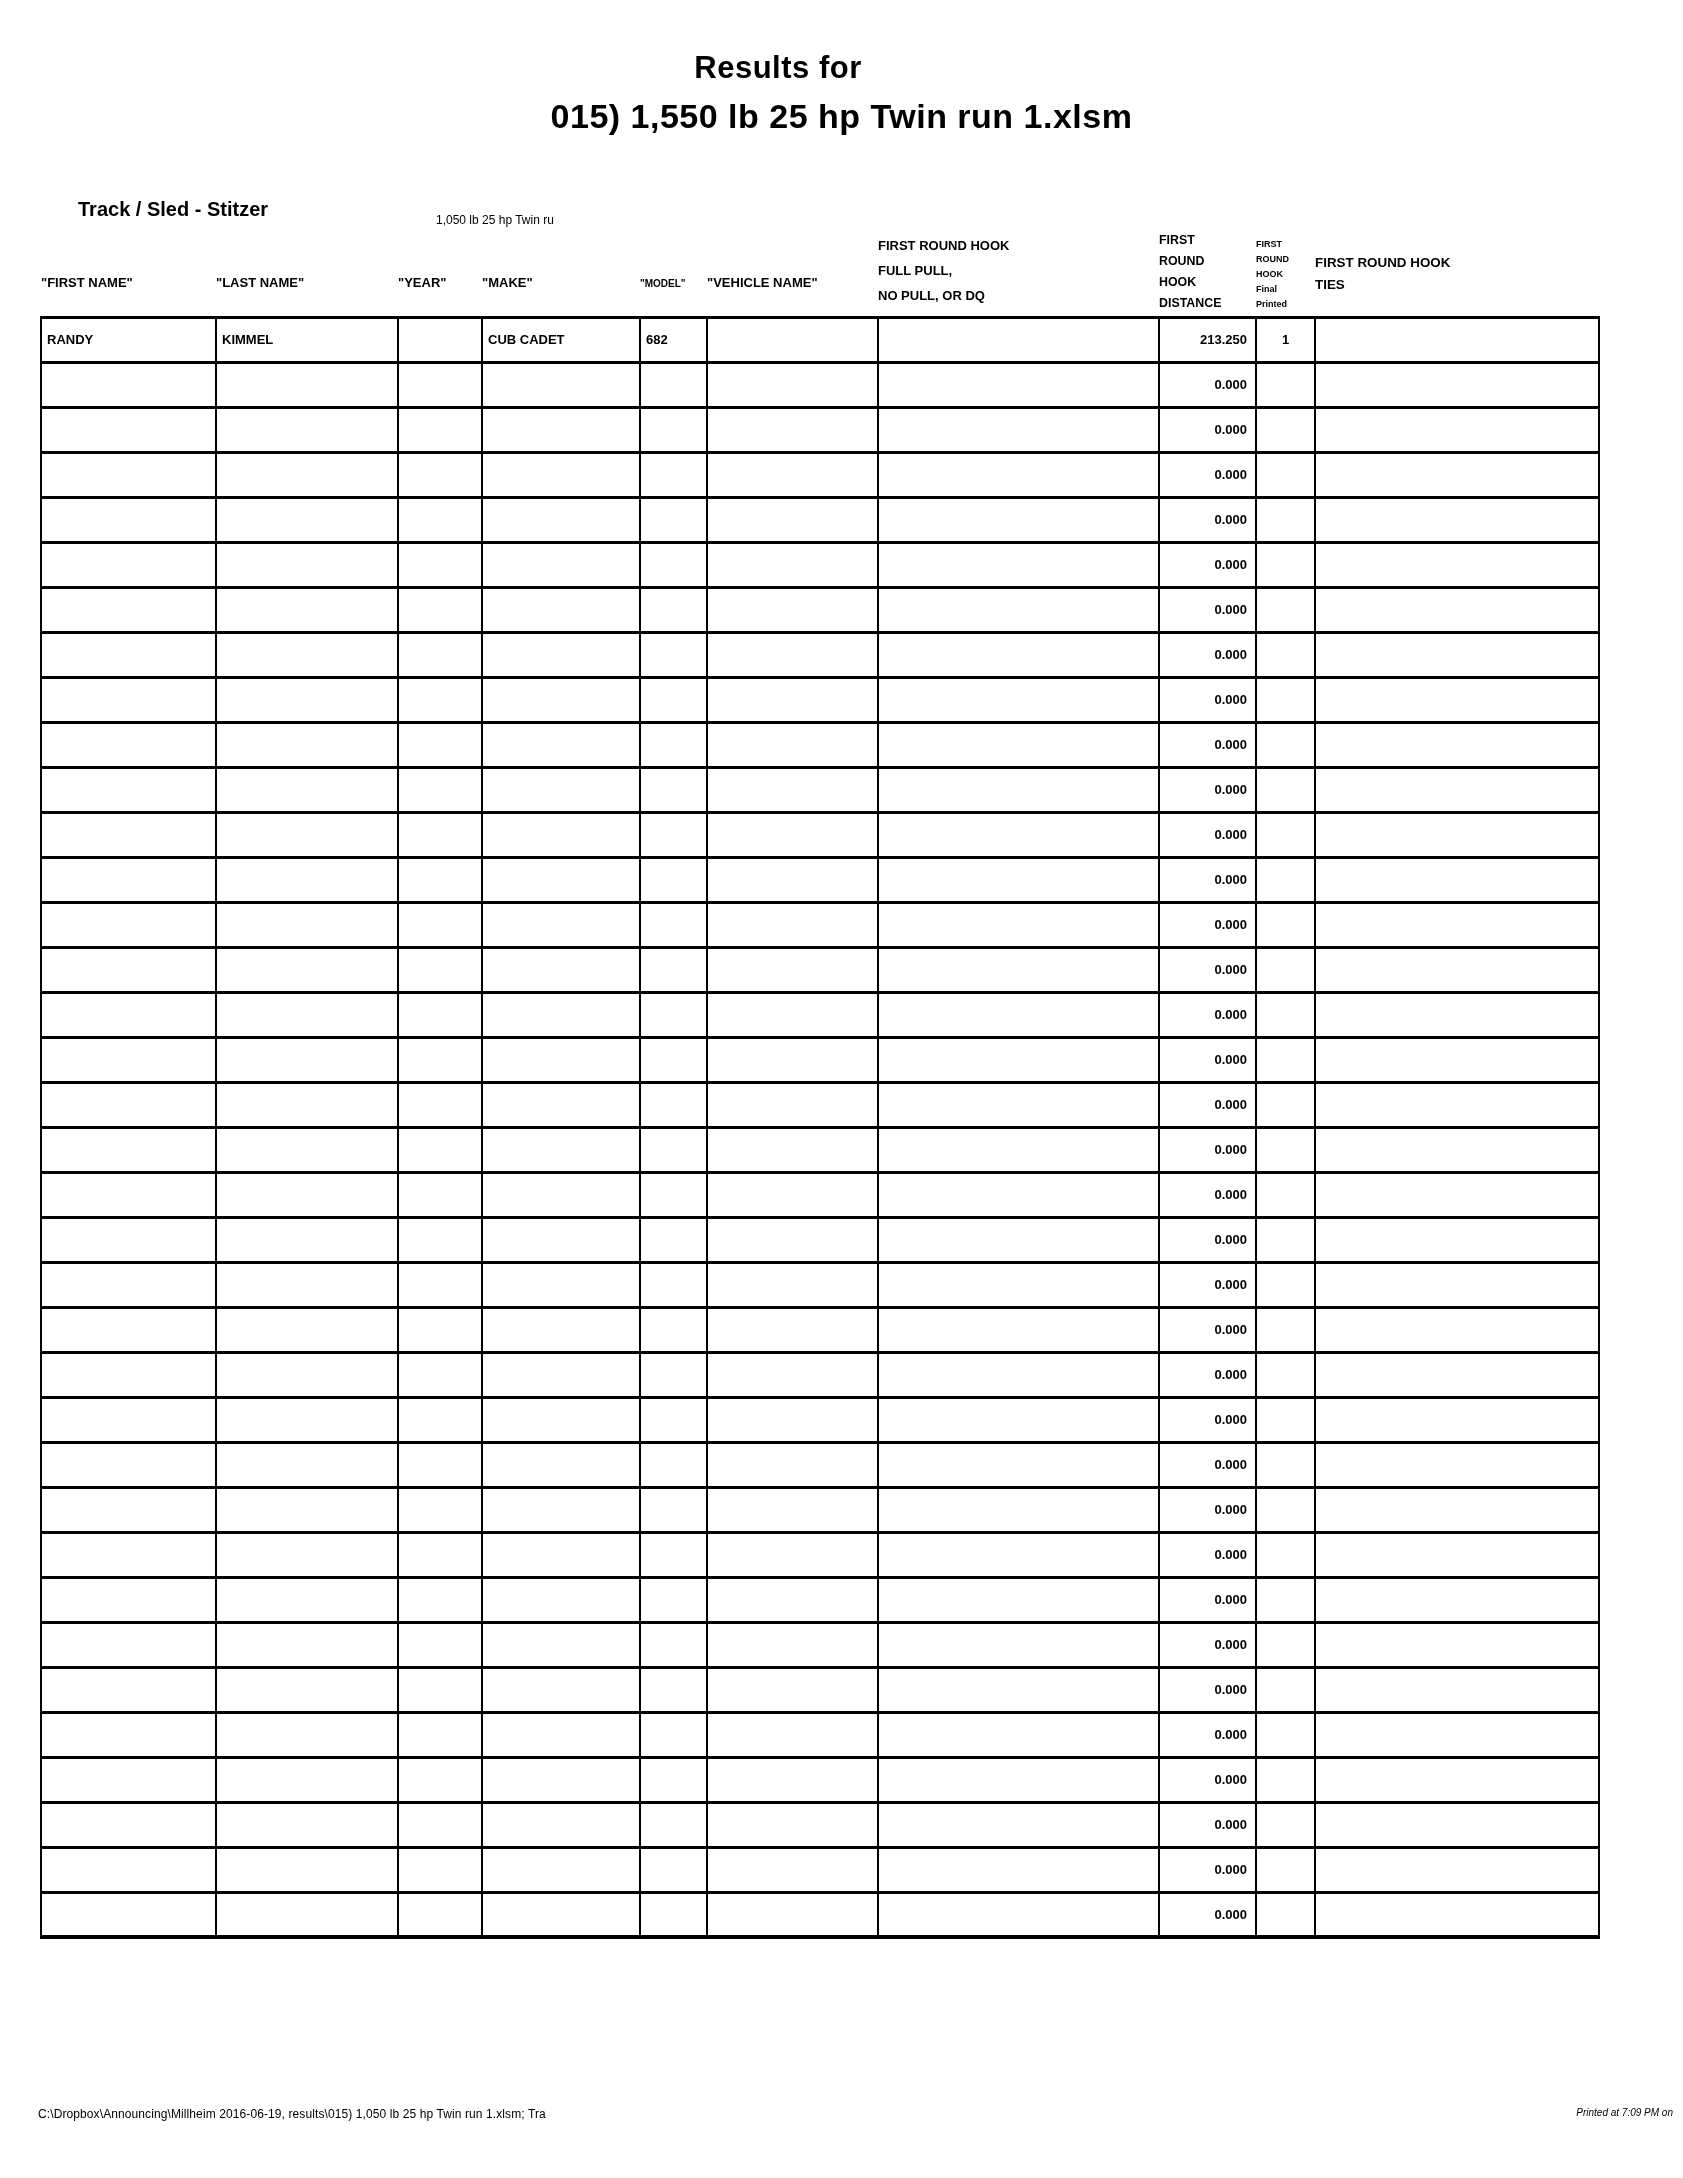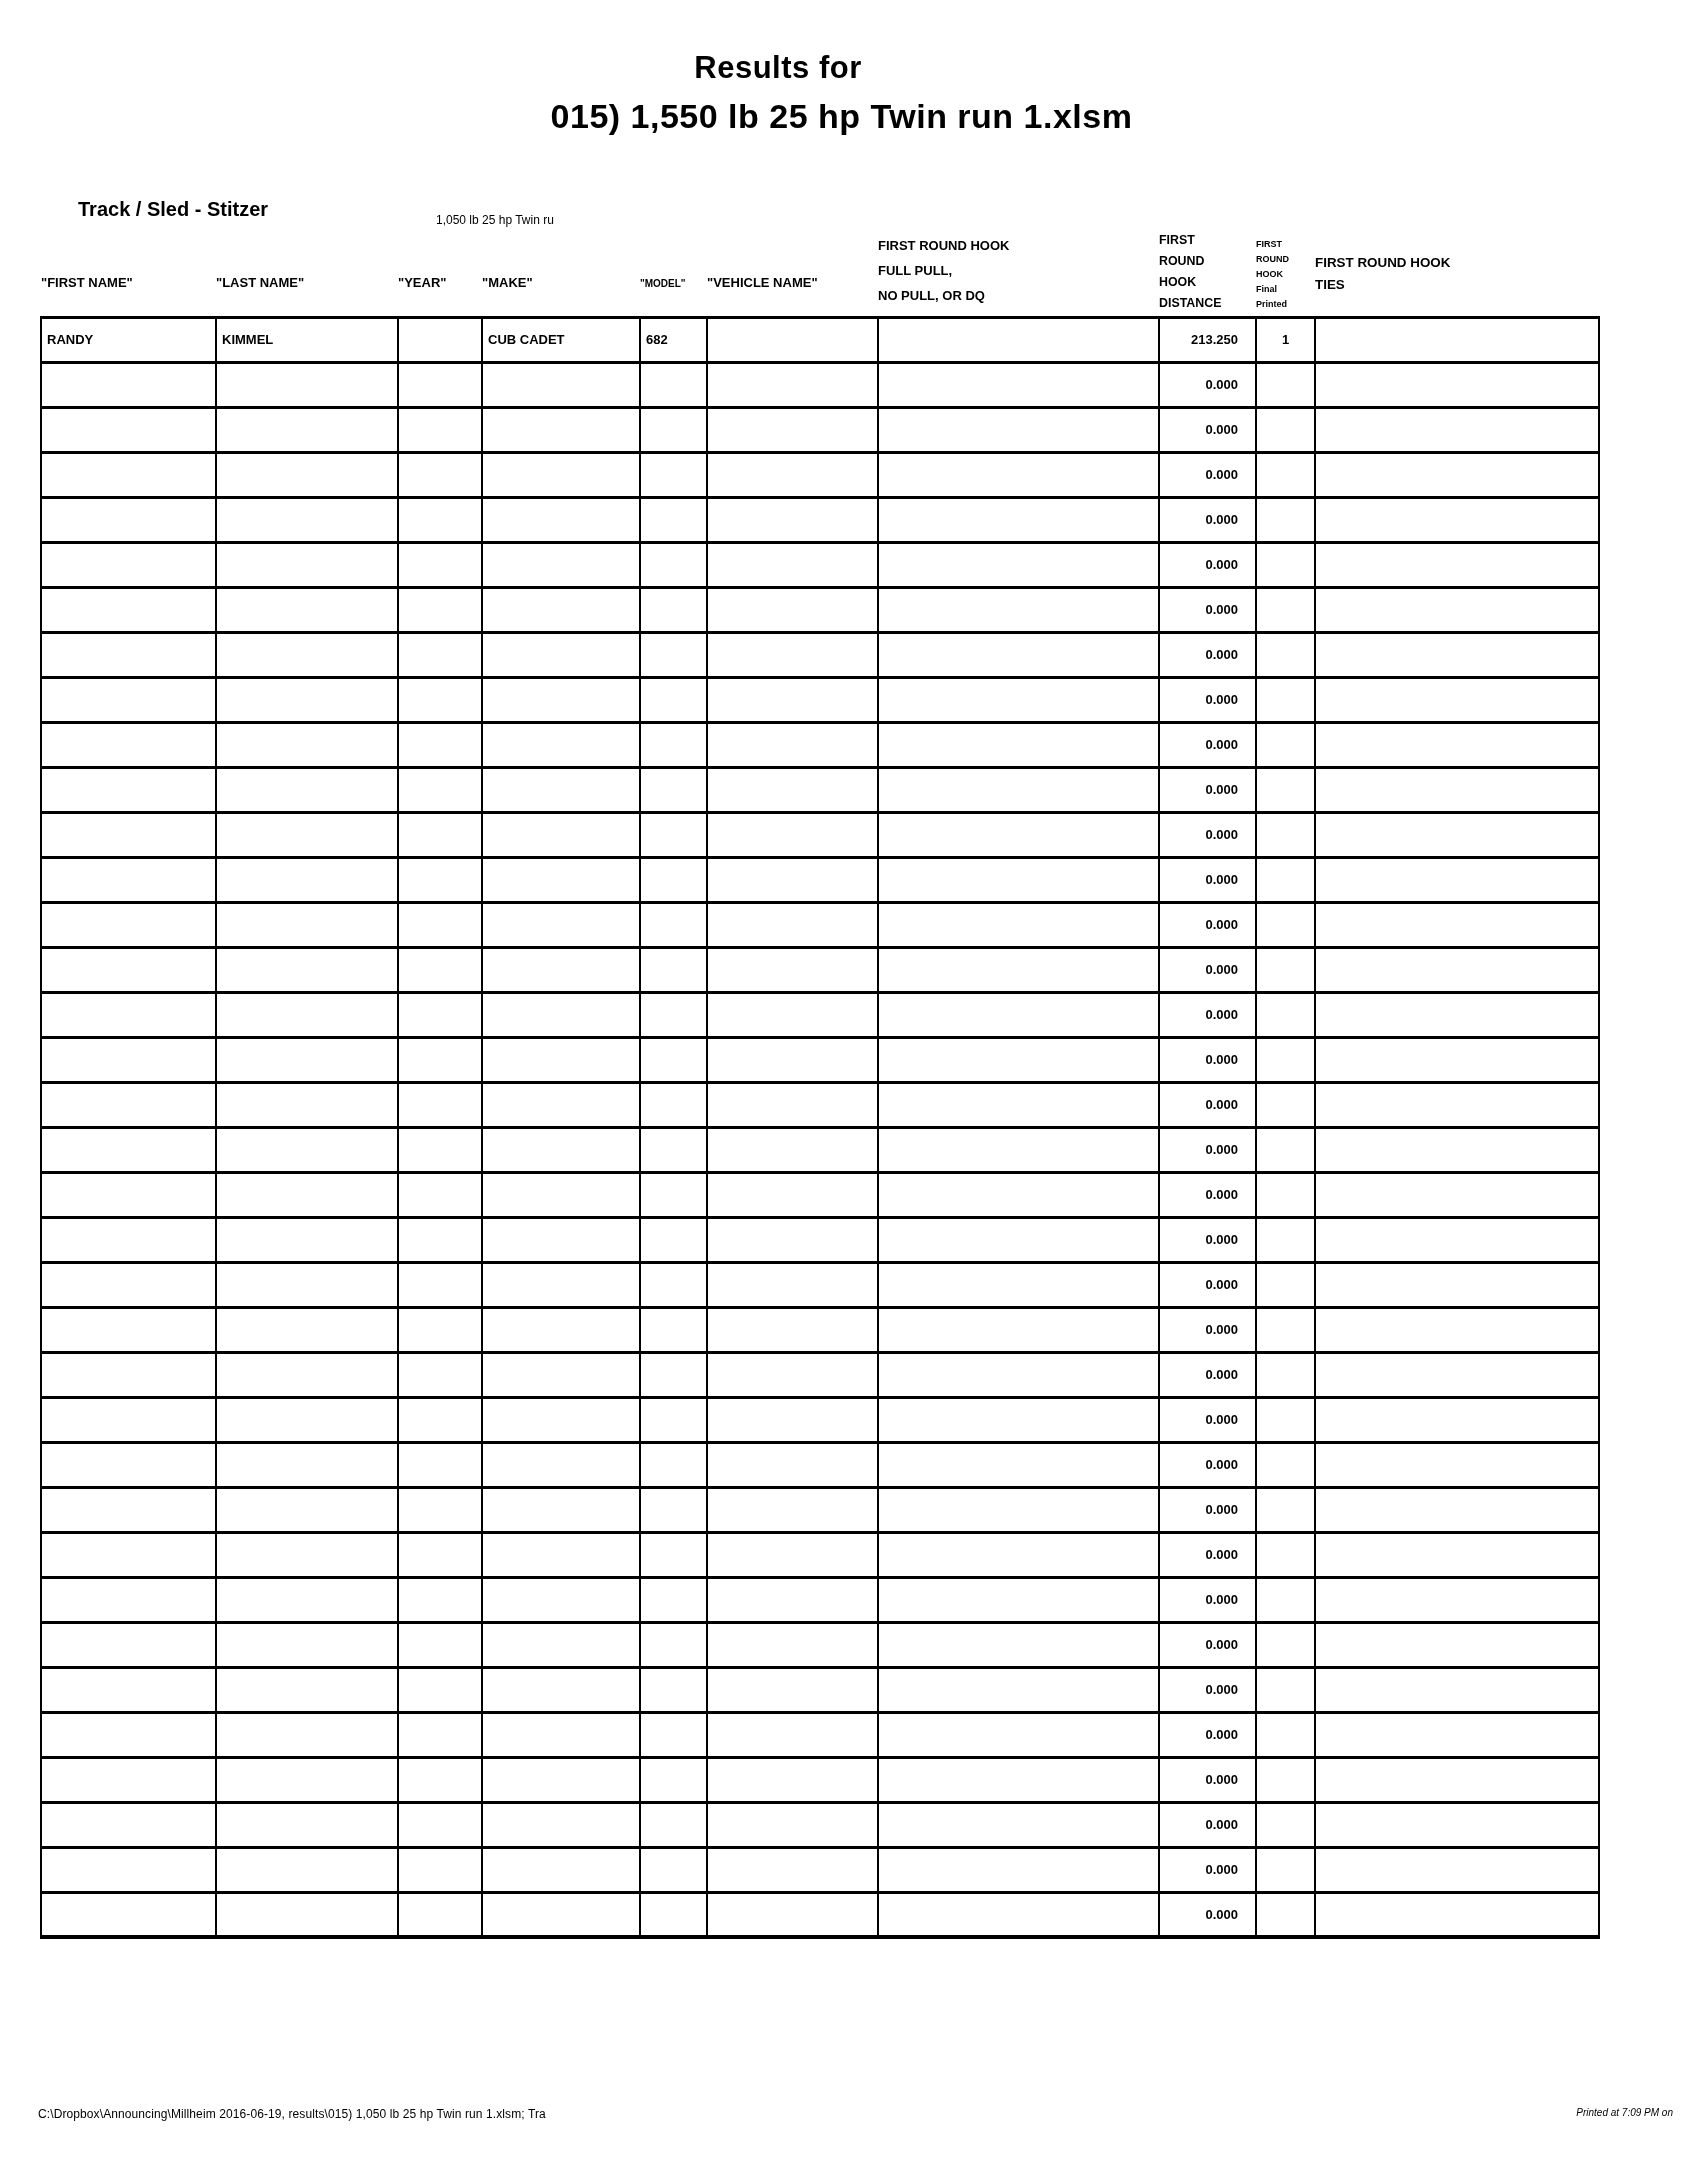--- a/index.html
+++ b/index.html
@@ -49,21 +49,21 @@
   
   tbody tr { height: 45px; }
   tbody td {
     border-left: 2px solid #000; border-right: 2px solid #000;
     border-top: 3px solid #000; border-bottom: 3px solid #000;
     font-size: 13px; font-weight: bold; vertical-align: middle;
     padding: 0 2px 0 5px;
   }
   tbody tr:last-child td { border-bottom-width: 4px; }
   td.c-text  { text-align: left; }
-  td.c-dist  { text-align: right; padding-right: 17px; }
+  td.c-dist  { text-align: right; padding-right: 8px; }
   td.c-place { text-align: center; padding-left: 2px; }
 
   .footer-left {
     position: absolute; top: 2107px; left: 38px;
     font-size: 12px; color: #000; letter-spacing: 0.1px;
   }
   .footer-right {
     position: absolute; top: 2107px; right: 10px;
     font-size: 10px; color: #000; font-style: italic;
   }

